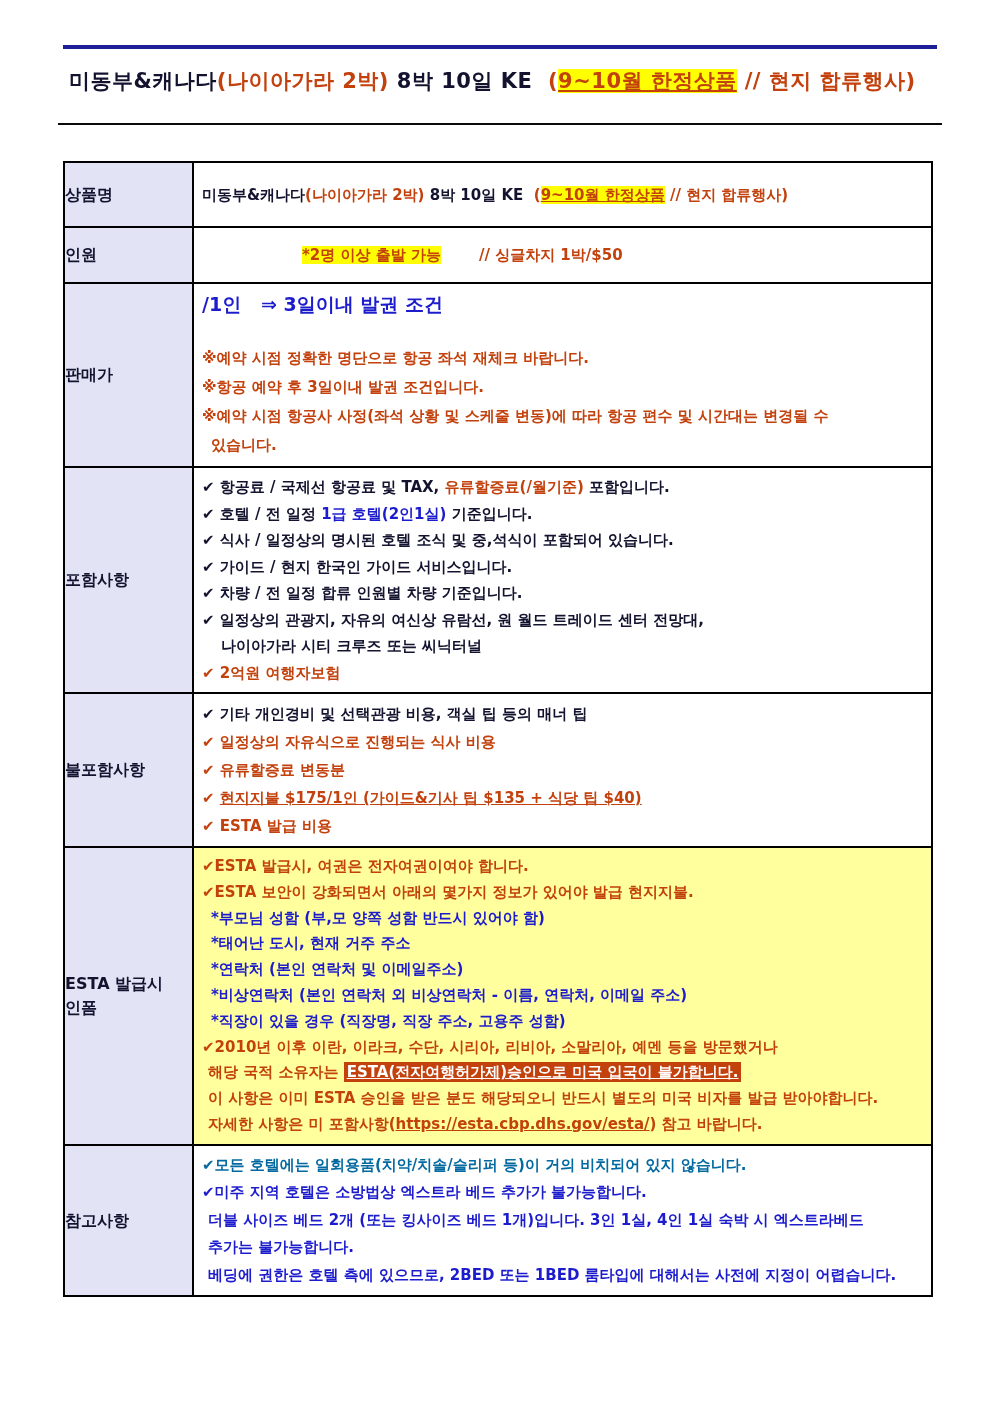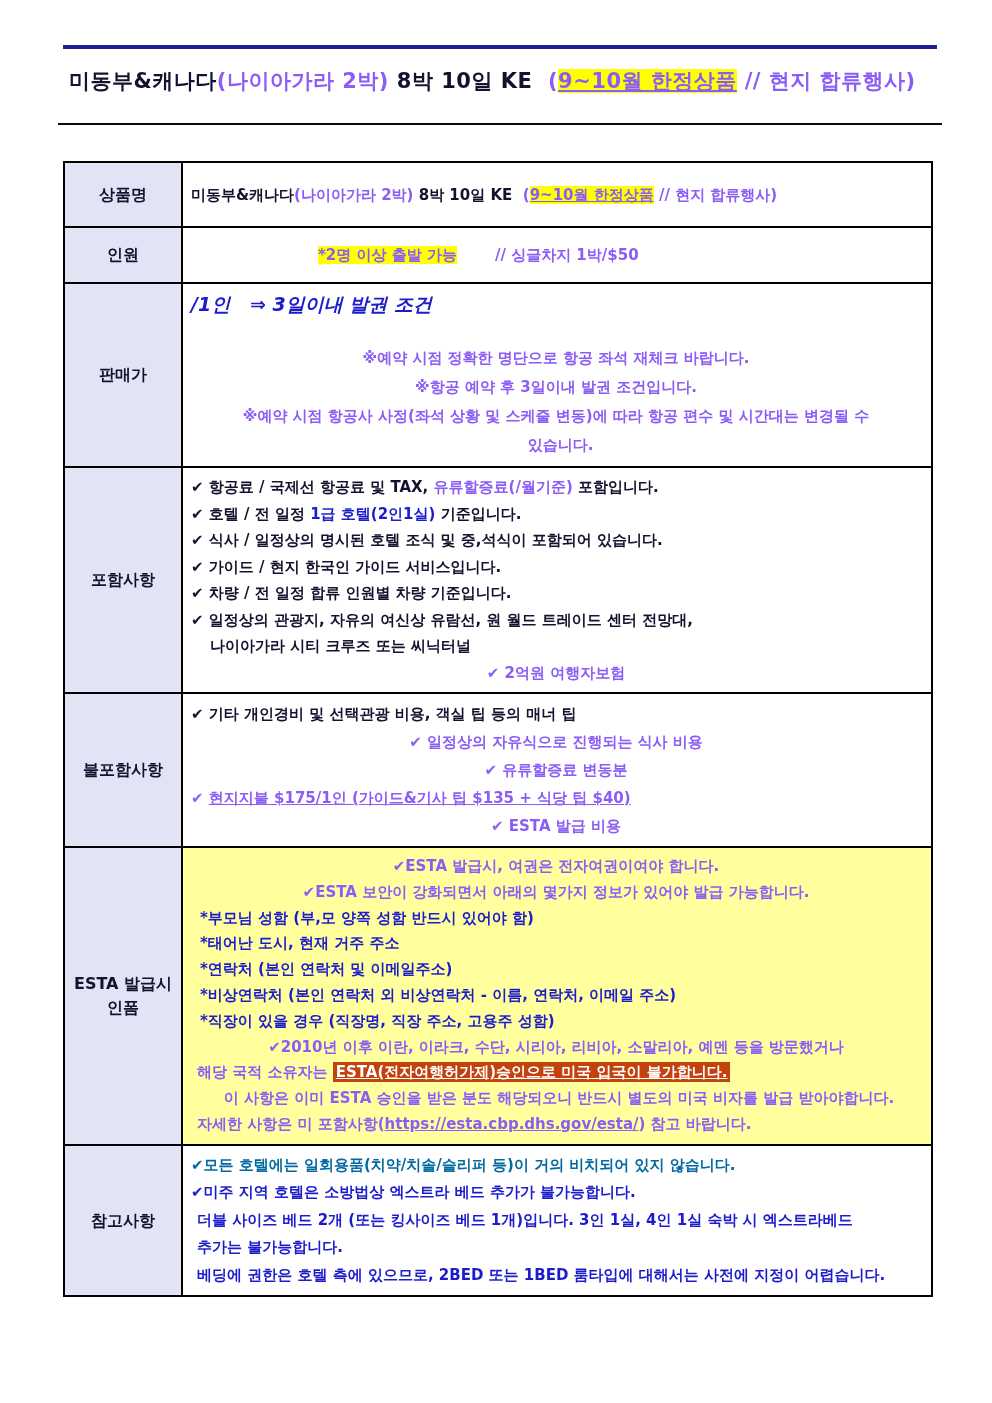--- a/index.html
+++ b/index.html
@@ -25,55 +25,54 @@
   .thin-rule { height: 2px; background: #0a0a0a; margin-top: 27px; margin-left: -5px; width: 884px; }
 
   table.info {
     margin-top: 36px;
     width: 870px;
     border-collapse: collapse;
     table-layout: fixed;
   }
   td { border: 2px solid #000; vertical-align: middle; }
   td.label {
-    width: 118px;
+    width: 129px;
     background: #e2e4f6;
-    text-align: center;
     font-size: 16px;
     color: #13132f;
     line-height: 24px;
   }
   td.content { padding: 6px 10px 6px 8px; font-size: 15px; color: #13132f; }
   .line { white-space: pre-wrap; line-height: 26px; }
 
-  .red   { color: #8b5cf6; text-align: center; }
+  .red   { color: #c2410c; }
   .blue  { color: #1c1ccd; }
   .dark  { color: #13132f; }
   .navy  { color: #0369a1; }
-  .hl    { background: #ffff00; margin-left: 27px; }
+  .hl    { background: #ffff00; }
   .hlu   { background: #ffff00; text-decoration: underline; }
   .und   { text-decoration: underline; }
   .redbg { background: #c2410c; color: #ffffff; text-decoration: underline; padding: 1px 3px; text-align: center; }
 
   
   tr.r-product  { height: 65px; }
   tr.r-depart   { height: 57px; }
   tr.r-pax      { height: 56px; }
   tr.r-price    { height: 175px; }
   tr.r-included { height: 221px; }
   tr.r-excluded { height: 143px; }
   tr.r-esta     { height: 285px; }
   tr.r-notes    { height: 143px; }
 
   .r-pax .line { padding-left: 100px; }
   .pax-gap { margin-left: 38px; }
   .badge-gap { margin-left: 38px; }
 
   .r-price td.content { vertical-align: middle; }
-  .price-headline { font-size: 19px; line-height: 28px; margin-bottom: 26px; white-space: pre-wrap; font-style: italic; }
+  .price-headline { font-size: 19px; line-height: 28px; margin-bottom: 26px; white-space: pre-wrap; }
   .r-price .note { line-height: 29px; }
 
   .r-included .line { line-height: 26.5px; }
   .r-excluded .line { line-height: 28px; }
   .r-esta td.content { background: #ffff9e; }
   .r-esta .line { line-height: 25.8px; }
   .r-notes .line { line-height: 27.5px; }
 
   .ind1 { padding-left: 19px; }
   .ind2 { padding-left: 9px; }
@@ -145,21 +144,21 @@
         </td>
       </tr>
 
       <tr class="r-esta">
         <td class="label">
           <div>ESTA 발급시</div>
           <div>인폼</div>
         </td>
         <td class="content">
           <div class="line red">✔ESTA 발급시, 여권은 전자여권이여야 합니다.</div>
-          <div class="line red">✔ESTA 보안이 강화되면서 아래의 몇가지 정보가 있어야 발급 가능합니다.</div>
+          <div class="line red">✔ESTA 보안이 강화되면서 아래의 몇가지 정보가 있어야 발급 현지지불.</div>
           <div class="line blue ind2">*부모님 성함 (부,모 양쪽 성함 반드시 있어야 함)</div>
           <div class="line blue ind2">*태어난 도시, 현재 거주 주소</div>
           <div class="line blue ind2">*연락처 (본인 연락처 및 이메일주소)</div>
           <div class="line blue ind2">*비상연락처 (본인 연락처 외 비상연락처 - 이름, 연락처, 이메일 주소)</div>
           <div class="line blue ind2">*직장이 있을 경우 (직장명, 직장 주소, 고용주 성함)</div>
           <div class="line red">✔2010년 이후 이란, 이라크, 수단, 시리아, 리비아, 소말리아, 예멘 등을 방문했거나</div>
           <div class="line ind3"><span class="red">해당 국적 소유자는 </span><span class="redbg">ESTA(전자여행허가제)승인으로 미국 입국이 불가합니다.</span></div>
           <div class="line red ind3">이 사항은 이미 ESTA 승인을 받은 분도 해당되오니 반드시 별도의 미국 비자를 발급 받아야합니다.</div>
           <div class="line ind3"><span class="red">자세한 사항은 미 포함사항(</span><span class="red und">https://esta.cbp.dhs.gov/esta/</span><span class="red">) 참고 바랍니다.</span></div>
         </td>

